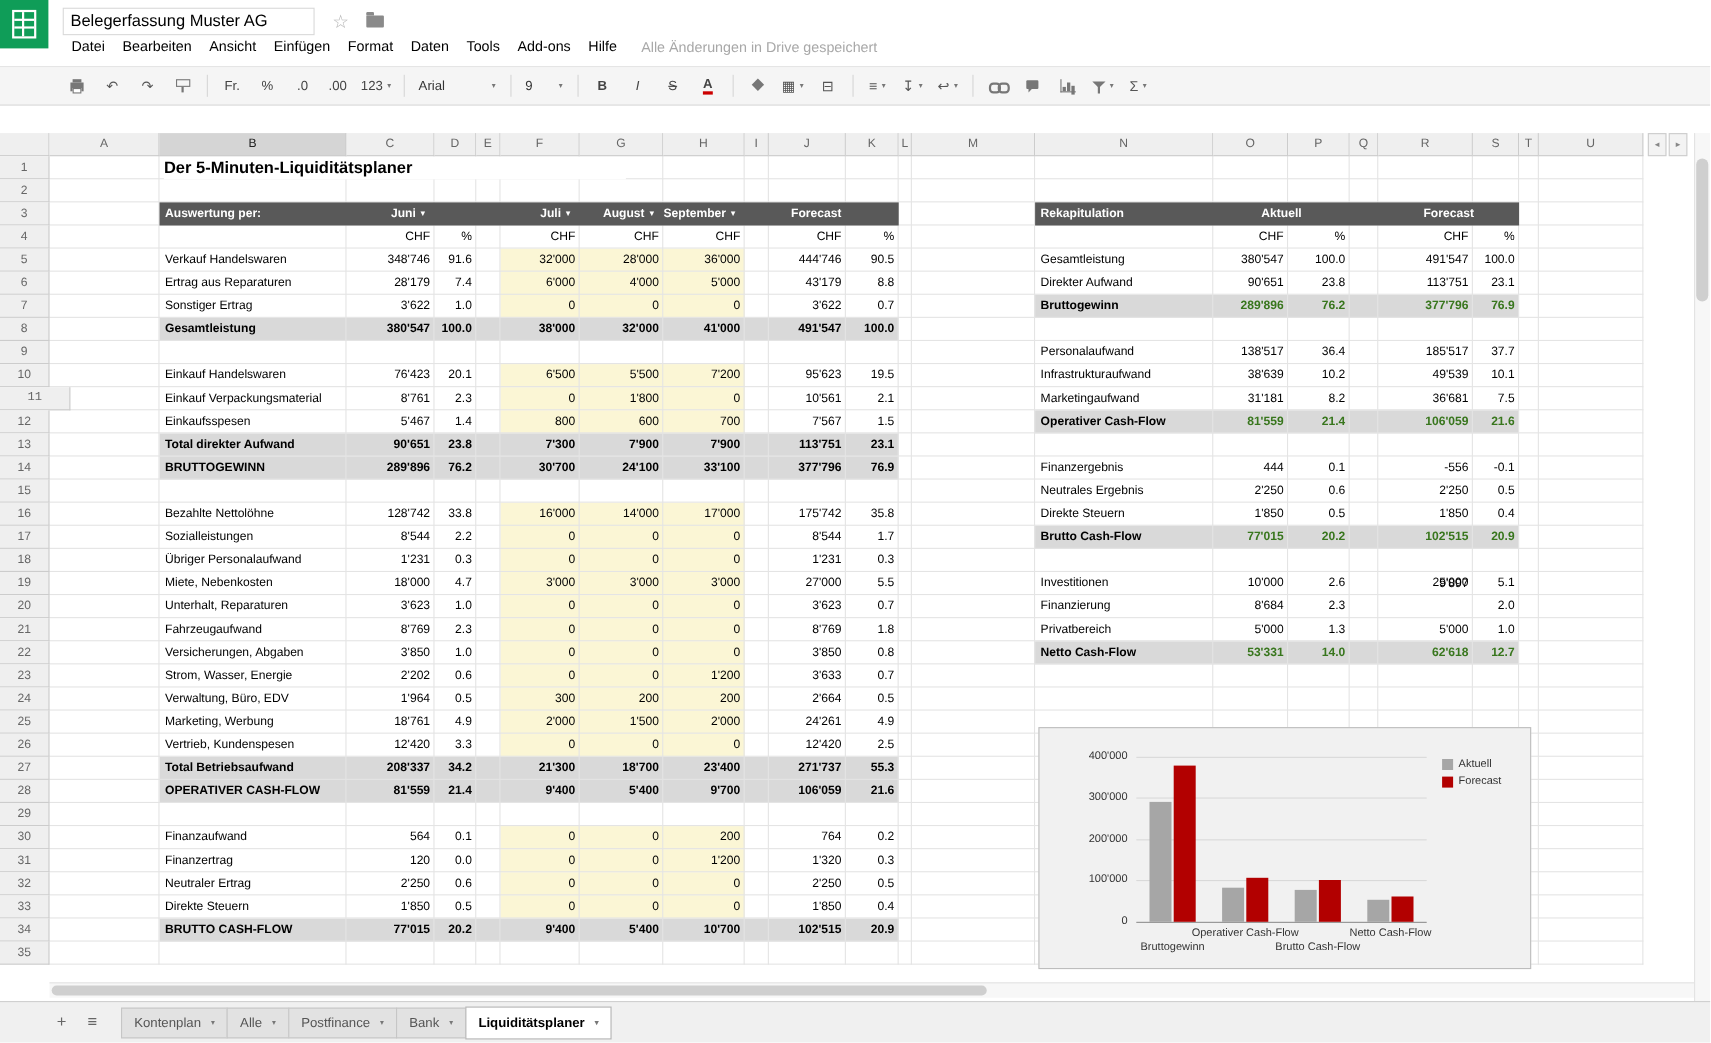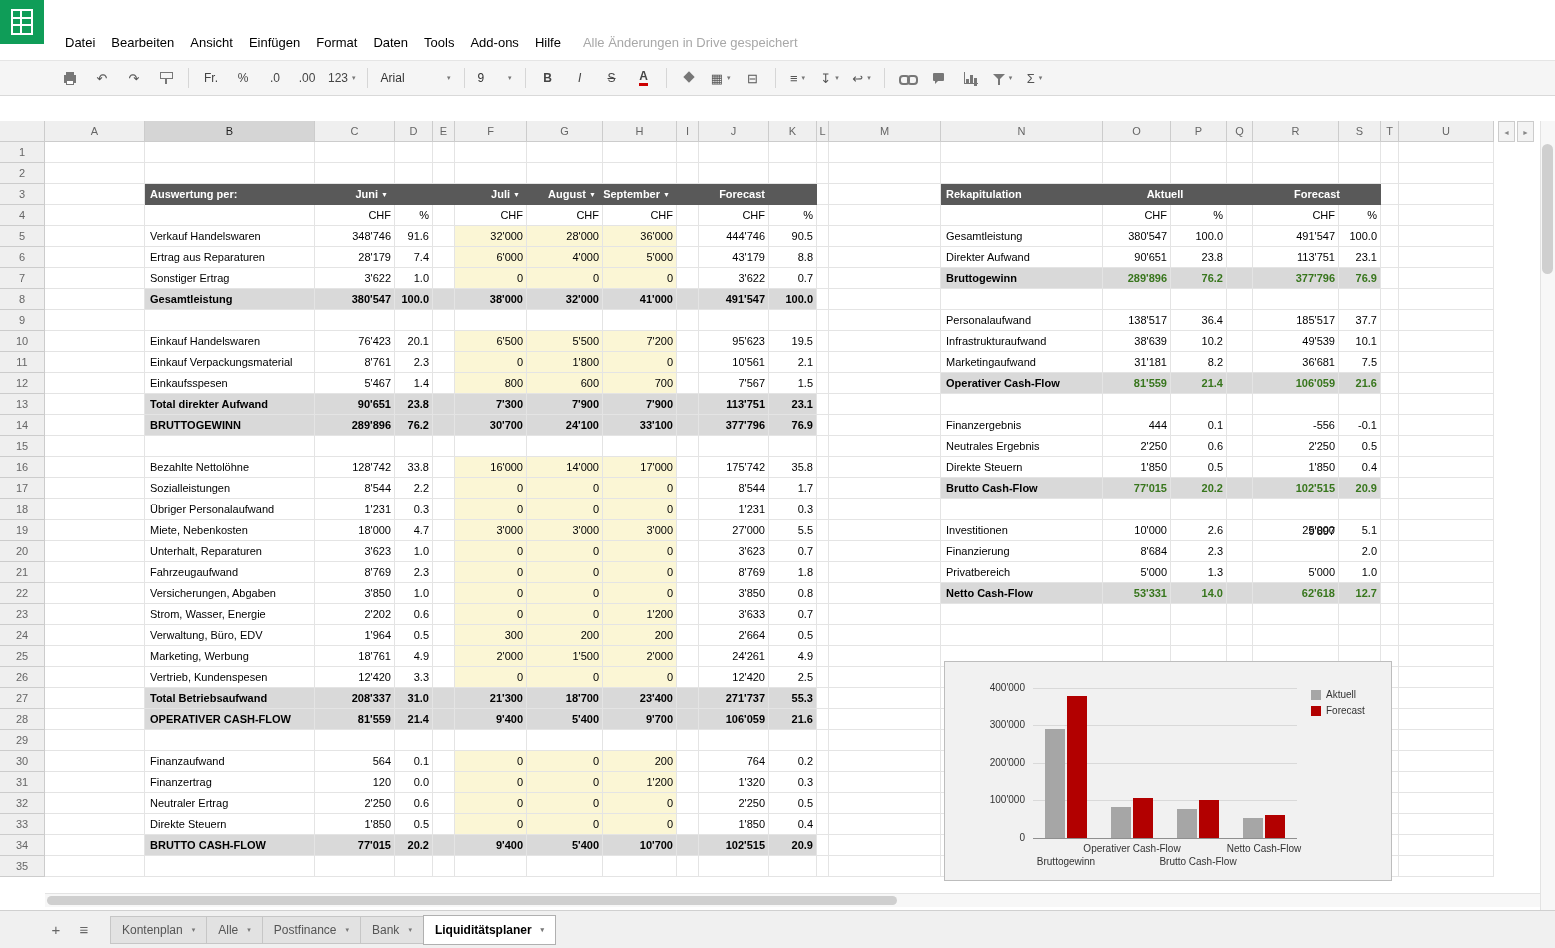--- a/index.html
+++ b/index.html
@@ -85,20 +85,25 @@
   .stab .caret{margin-left:9px;}
 </style>
 </head>
 <body>
 
 <div id="app">
 
   <div id="titlebar">
     <div class="logo">
       <div class="logo-grid"></div>
+    </div>
+    <div class="tb-row1">
+      <input id="doc-title" value="Belegerfassung Muster AG" style="">
+      <span class="star">☆</span>
+      <span class="i-folder"></span>
     </div>
     <div class="tb-row2">
       <nav id="menu-bar"><span class="menu-item">Datei</span><span class="menu-item">Bearbeiten</span><span class="menu-item">Ansicht</span><span class="menu-item">Einfügen</span><span class="menu-item">Format</span><span class="menu-item">Daten</span><span class="menu-item">Tools</span><span class="menu-item">Add-ons</span><span class="menu-item">Hilfe</span></nav>
       <span class="save-status">Alle Änderungen in Drive gespeichert</span>
     </div>
   </div>
 
   <div id="toolbar">
     <span class="tbtn">
         <span class="i-print"></span>
@@ -211,21 +216,21 @@
       <div class="hcell" style="left: 0px; top: 21px; width: 45px; height: 21px; line-height: 21px;">1</div>
       <div class="hcell" style="left: 0px; top: 42px; width: 45px; height: 21px; line-height: 21px;">2</div>
       <div class="hcell" style="left: 0px; top: 63px; width: 45px; height: 21px; line-height: 21px;">3</div>
       <div class="hcell" style="left: 0px; top: 84px; width: 45px; height: 21px; line-height: 21px;">4</div>
       <div class="hcell" style="left: 0px; top: 105px; width: 45px; height: 21px; line-height: 21px;">5</div>
       <div class="hcell" style="left: 0px; top: 126px; width: 45px; height: 21px; line-height: 21px;">6</div>
       <div class="hcell" style="left: 0px; top: 147px; width: 45px; height: 21px; line-height: 21px;">7</div>
       <div class="hcell" style="left: 0px; top: 168px; width: 45px; height: 21px; line-height: 21px;">8</div>
       <div class="hcell" style="left: 0px; top: 189px; width: 45px; height: 21px; line-height: 21px;">9</div>
       <div class="hcell" style="left: 0px; top: 210px; width: 45px; height: 21px; line-height: 21px;">10</div>
-      <div class="hcell" style="left: 0px; top: 231px; width: 45px; height: 21px; line-height: 21px;">11</div>
+      <div class="hcell" style="left: 0px; top: 231px; width: 64px; height: 21px; line-height: 21px; font-family: Liberation Mono, monospace;">11</div>
       <div class="hcell" style="left: 0px; top: 252px; width: 45px; height: 21px; line-height: 21px;">12</div>
       <div class="hcell" style="left: 0px; top: 273px; width: 45px; height: 21px; line-height: 21px;">13</div>
       <div class="hcell" style="left: 0px; top: 294px; width: 45px; height: 21px; line-height: 21px;">14</div>
       <div class="hcell" style="left: 0px; top: 315px; width: 45px; height: 21px; line-height: 21px;">15</div>
       <div class="hcell" style="left: 0px; top: 336px; width: 45px; height: 21px; line-height: 21px;">16</div>
       <div class="hcell" style="left: 0px; top: 357px; width: 45px; height: 21px; line-height: 21px;">17</div>
       <div class="hcell" style="left: 0px; top: 378px; width: 45px; height: 21px; line-height: 21px;">18</div>
       <div class="hcell" style="left: 0px; top: 399px; width: 45px; height: 21px; line-height: 21px;">19</div>
       <div class="hcell" style="left: 0px; top: 420px; width: 45px; height: 21px; line-height: 21px;">20</div>
       <div class="hcell" style="left: 0px; top: 441px; width: 45px; height: 21px; line-height: 21px;">21</div>
@@ -292,20 +297,21 @@
       <div class="gl" style="left: 45px; top: 566px; width: 1449px; height: 1px;"></div>
       <div class="gl" style="left: 45px; top: 587px; width: 1449px; height: 1px;"></div>
       <div class="gl" style="left: 45px; top: 608px; width: 1449px; height: 1px;"></div>
       <div class="gl" style="left: 45px; top: 629px; width: 1449px; height: 1px;"></div>
       <div class="gl" style="left: 45px; top: 650px; width: 1449px; height: 1px;"></div>
       <div class="gl" style="left: 45px; top: 671px; width: 1449px; height: 1px;"></div>
       <div class="gl" style="left: 45px; top: 692px; width: 1449px; height: 1px;"></div>
       <div class="gl" style="left: 45px; top: 713px; width: 1449px; height: 1px;"></div>
       <div class="gl" style="left: 45px; top: 734px; width: 1449px; height: 1px;"></div>
       <div class="gl" style="left: 45px; top: 755px; width: 1449px; height: 1px;"></div>
+      <div class="cell title" style="left: 149px; top: 21px; width: 420px; height: 21px; line-height: 21px;">Der 5-Minuten-Liquiditätsplaner</div>
       <div class="band dark" style="left: 145px; top: 63px; width: 672px; height: 21px;"></div>
       <div class="cell white bold" style="left: 150px; top: 63px; width: 160px; height: 21px; line-height: 21px;">Auswertung per:</div>
       <div class="cell white bold right" style="left: 315px; top: 63px; width: 63px; height: 21px; line-height: 21px;">Juni</div>
       <div class="cell white" style="left: 381px; top: 63px; width: 12px; height: 21px; line-height: 21px; font-size: 7px;">▼</div>
       <div class="cell white bold right" style="left: 455px; top: 63px; width: 55px; height: 21px; line-height: 21px;">Juli</div>
       <div class="cell white" style="left: 513px; top: 63px; width: 12px; height: 21px; line-height: 21px; font-size: 7px;">▼</div>
       <div class="cell white bold right" style="left: 527px; top: 63px; width: 59px; height: 21px; line-height: 21px;">August</div>
       <div class="cell white" style="left: 589px; top: 63px; width: 12px; height: 21px; line-height: 21px; font-size: 7px;">▼</div>
       <div class="cell white bold right" style="left: 603px; top: 63px; width: 57px; height: 21px; line-height: 21px;">September</div>
       <div class="cell white" style="left: 663px; top: 63px; width: 12px; height: 21px; line-height: 21px; font-size: 7px;">▼</div>
@@ -493,21 +499,21 @@
       <div class="cell right" style="left: 315px; top: 546px; width: 76px; height: 21px; line-height: 21px;">12'420</div>
       <div class="cell right" style="left: 395px; top: 546px; width: 34px; height: 21px; line-height: 21px;">3.3</div>
       <div class="cell right" style="left: 455px; top: 546px; width: 68px; height: 21px; line-height: 21px;">0</div>
       <div class="cell right" style="left: 527px; top: 546px; width: 72px; height: 21px; line-height: 21px;">0</div>
       <div class="cell right" style="left: 603px; top: 546px; width: 70px; height: 21px; line-height: 21px;">0</div>
       <div class="cell right" style="left: 699px; top: 546px; width: 66px; height: 21px; line-height: 21px;">12'420</div>
       <div class="cell right" style="left: 769px; top: 546px; width: 44px; height: 21px; line-height: 21px;">2.5</div>
       <div class="band gray" style="left: 145px; top: 567px; width: 672px; height: 21px;"></div>
       <div class="cell bold" style="left: 150px; top: 567px; width: 160px; height: 21px; line-height: 21px;">Total Betriebsaufwand</div>
       <div class="cell right bold" style="left: 315px; top: 567px; width: 76px; height: 21px; line-height: 21px;">208'337</div>
-      <div class="cell right bold" style="left: 395px; top: 567px; width: 34px; height: 21px; line-height: 21px;">31.0</div>
+      <div class="cell right bold" style="left: 395px; top: 567px; width: 34px; height: 21px; line-height: 21px;">34.2</div>
       <div class="cell right bold" style="left: 455px; top: 567px; width: 68px; height: 21px; line-height: 21px;">21'300</div>
       <div class="cell right bold" style="left: 527px; top: 567px; width: 72px; height: 21px; line-height: 21px;">18'700</div>
       <div class="cell right bold" style="left: 603px; top: 567px; width: 70px; height: 21px; line-height: 21px;">23'400</div>
       <div class="cell right bold" style="left: 699px; top: 567px; width: 66px; height: 21px; line-height: 21px;">271'737</div>
       <div class="cell right bold" style="left: 769px; top: 567px; width: 44px; height: 21px; line-height: 21px;">55.3</div>
       <div class="band gray" style="left: 145px; top: 588px; width: 672px; height: 21px;"></div>
       <div class="cell bold" style="left: 150px; top: 588px; width: 160px; height: 21px; line-height: 21px;">OPERATIVER CASH-FLOW</div>
       <div class="cell right bold" style="left: 315px; top: 588px; width: 76px; height: 21px; line-height: 21px;">81'559</div>
       <div class="cell right bold" style="left: 395px; top: 588px; width: 34px; height: 21px; line-height: 21px;">21.4</div>
       <div class="cell right bold" style="left: 455px; top: 588px; width: 68px; height: 21px; line-height: 21px;">9'400</div>

